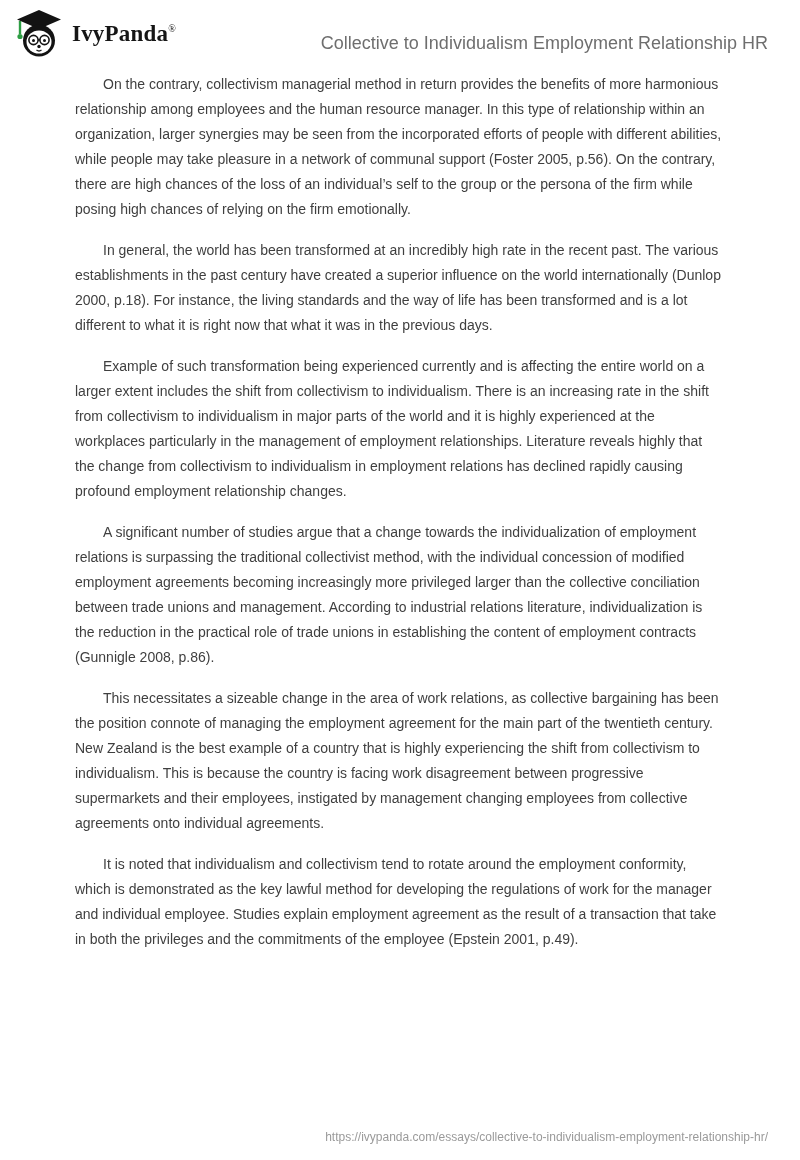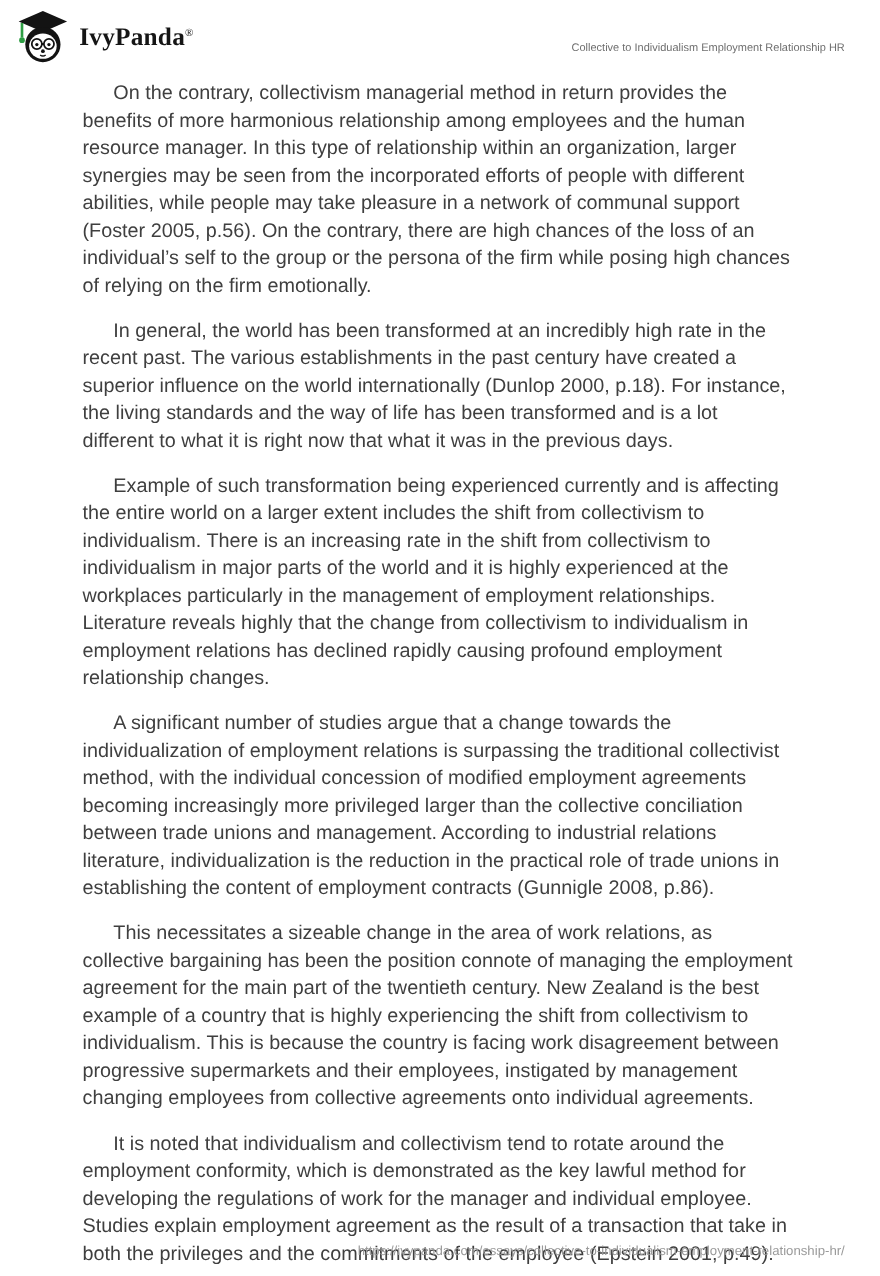--- a/index.html
+++ b/index.html
@@ -35,30 +35,30 @@
     color: #151515;
     letter-spacing: 0.2px;
   }
   .brand-name sup {
     font-size: 10px;
     font-weight: normal;
     vertical-align: super;
   }
   .doc-title {
     color: #6e6e6e;
-    font-size: 10px;
+    font-size: 18px;
     padding-top: 6px;
     margin-top: 12px;
   }
   .content {
     padding: 14px 78px 0 75px;
   }
   .content p {
     margin: 0 0 16px 0;
-    font-size: 18px;
+    font-size: 14px;
     line-height: 25px;
     color: #3f3f3f;
     text-indent: 28px;
   }
   .footer-url {
     position: absolute;
     right: 32px;
     bottom: 16px;
     font-size: 12px;
     color: #9a9a9a;

